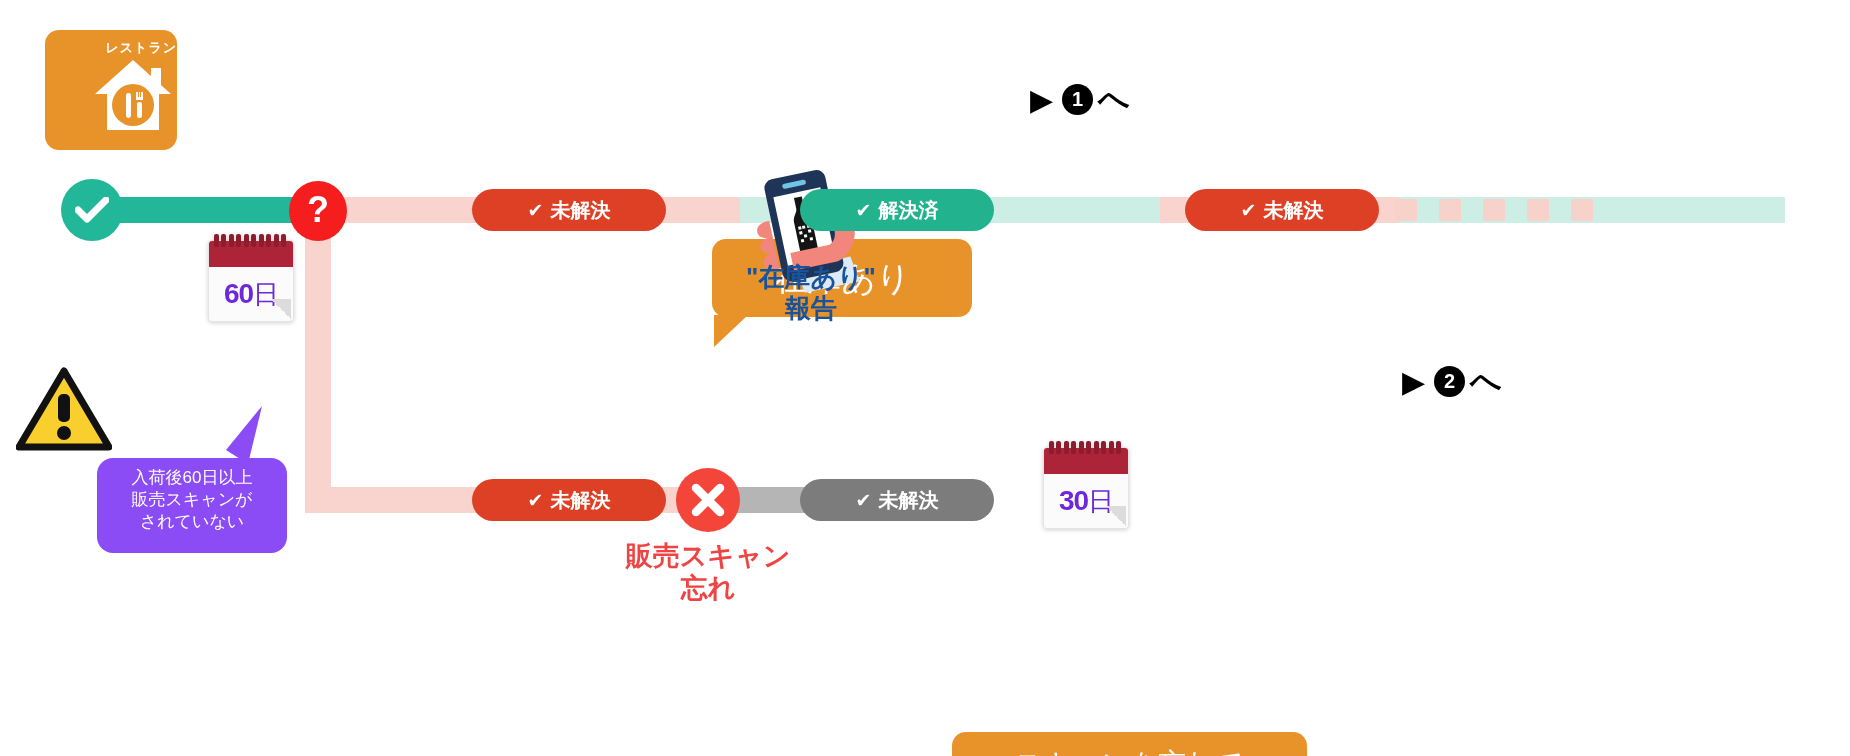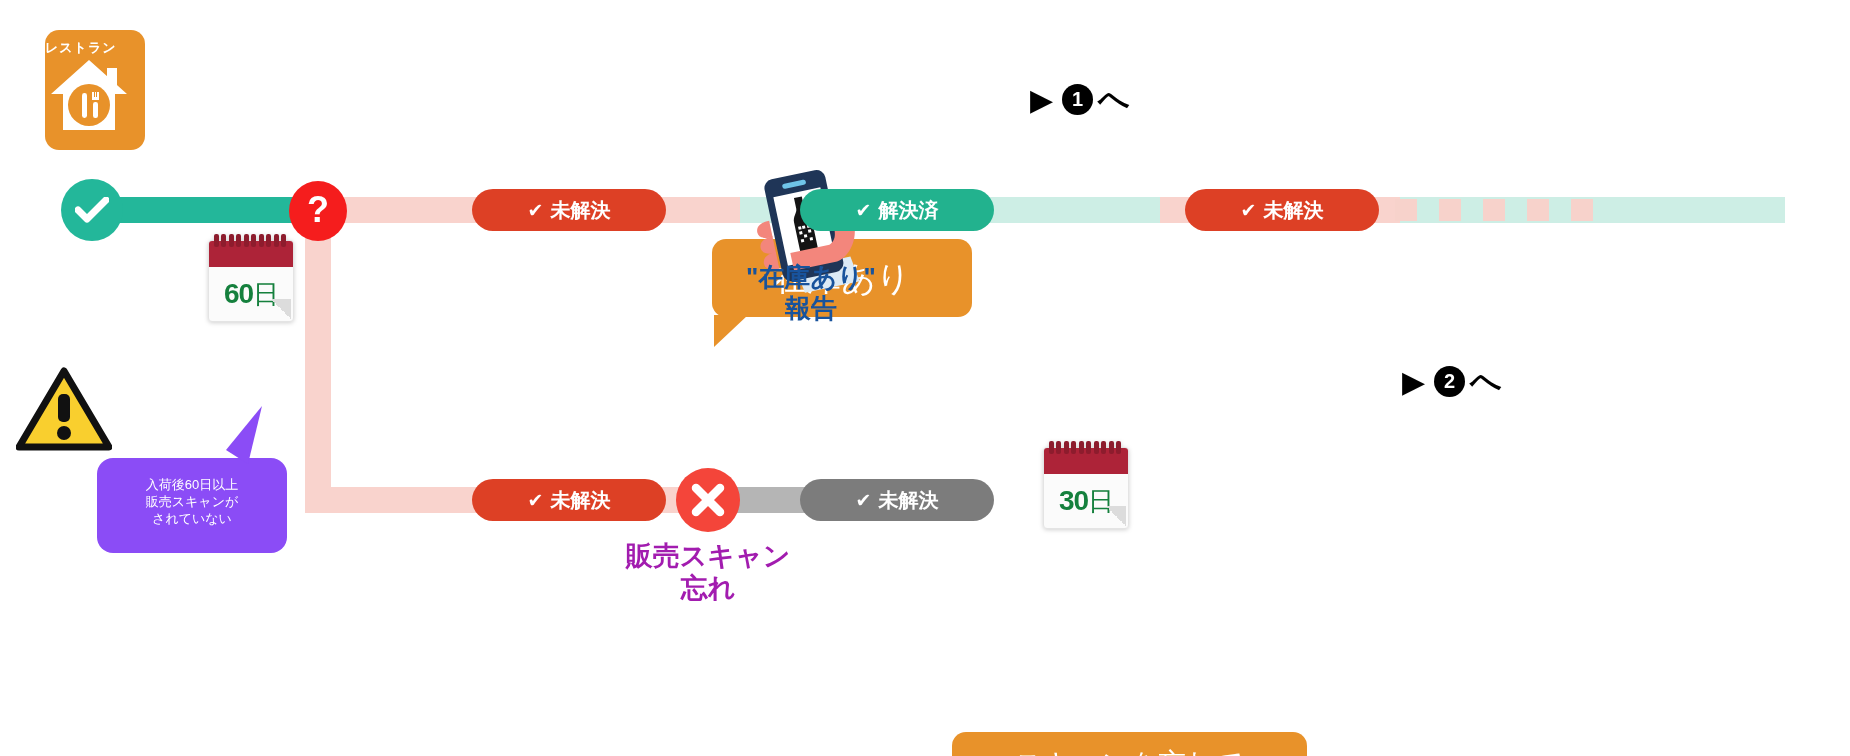--- a/index.html
+++ b/index.html
@@ -5,22 +5,22 @@
   html,body{margin:0;padding:0;background:#ffffff;}
   body{
     font-family:"Liberation Sans","DejaVu Sans",sans-serif;
     width:1850px;height:756px;overflow:hidden;position:relative;
   }
   .stage{position:absolute;left:0;top:0;width:1850px;height:756px;}
   .abs{position:absolute;}
 
   
   .resto-tile{
-    left:45px;top:30px;width:100px;height:120px;border-radius:14px;
-    background:#e8922a;display:flex;flex-direction:column;align-items:flex-start;
+    left:45px;top:30px;width:132px;height:120px;border-radius:14px;
+    background:#e8922a;display:flex;flex-direction:column;align-items:flex-end;
   }
   .resto-label{
     color:#ffffff;font-size:13px;font-weight:700;letter-spacing:1px;
     margin-top:11px;line-height:1;
   }
   .resto-glyph{margin-top:2px;}
 
   
   .rail{height:26px;border-radius:0;}
   .rail-green{background:#23b79a;}
@@ -48,38 +48,38 @@
   .pill-red{background:#dd4025;}
   .pill-green{background:#22b28e;}
   .pill-gray{background:#7c7c7c;}
 
   
   .cal{width:84px;height:86px;position:relative;filter:drop-shadow(0 1px 2px rgba(0,0,0,.18));}
   .cal-body{position:absolute;left:0;top:6px;width:84px;height:80px;background:#fbfbfb;
             border:1px solid #e4e4e4;border-radius:4px;overflow:hidden;}
   .cal-head{height:26px;background:#ad2338;}
   .cal-num{display:flex;align-items:center;justify-content:center;height:54px;
-           color:#15803d;font-size:28px;font-weight:800;letter-spacing:-1px;}
+           color:#6d28d9;font-size:28px;font-weight:800;letter-spacing:-1px;}
   .cal-num .unit{font-weight:500;font-size:26px;}
   .cal-rings{position:absolute;left:6px;top:0;width:72px;height:13px;
              display:flex;justify-content:space-between;}
   .cal-rings i{display:block;width:5px;height:13px;background:#8d1c2d;border-radius:2px;}
   .cal-fold{position:absolute;right:1px;bottom:1px;width:20px;height:20px;
             background:linear-gradient(225deg,#dcdcdc 0 50%,transparent 50%);}
 
   
   .bubble{position:relative;border-radius:14px;color:#ffffff;}
   .bubble-orange{background:#e8922a;}
   .bubble-purple{background:#8b4cf6;border-radius:16px;}
 
   
   .lbl{font-weight:800;line-height:1.18;text-align:center;white-space:pre-line;}
   .lbl-teal{color:#23b79a;font-size:30px;}
   .lbl-navy{color:#18539c;font-size:26px;}
-  .lbl-red{color:#a21caf;font-size:27px;}
+  .lbl-red{color:#ef4444;font-size:27px;}
 
   .goto{display:flex;align-items:center;color:#000;font-size:34px;font-weight:800;}
   .goto .tri{font-size:30px;margin-right:9px;}
   .goto .circ{display:inline-flex;align-items:center;justify-content:center;
               width:31px;height:31px;border-radius:50%;background:#000;color:#fff;
               font-size:20px;font-weight:800;margin-right:2px;}
   .goto .he{margin-left:3px;font-size:31px;}
 
   .bub-txt{font-weight:400;white-space:pre-line;text-align:center;line-height:1.3;}
 </style>
@@ -153,21 +153,21 @@
 
   <div class="abs" style="left:16px;top:367px;">
     <svg width="96" height="84" viewBox="0 0 96 84" aria-hidden="true">
       <path d="M48 4 L93 80 L3 80 Z" fill="#f9cf2e" stroke="#111111" stroke-width="7" stroke-linejoin="round"></path>
       <rect x="42" y="27" width="12" height="28" rx="5" fill="#111111"></rect>
       <circle cx="48" cy="66" r="7" fill="#111111"></circle>
     </svg>
   </div>
 
   <div class="abs bubble bubble-purple" style="left:97px;top:372px;width:190px;height:95px;">
-    <div class="bub-txt" style="font-size:13px;padding-top:19px;">入荷後60日以上
+    <div class="bub-txt" style="font-size:17px;padding-top:9px;">入荷後60日以上
 販売スキャンが
 されていない</div>
 
     <svg class="abs" width="42" height="60" viewBox="0 0 42 60" aria-hidden="true" style="left:125px;top:-52px;">
       <path d="M40 0 L26 58 L4 44 Z" fill="#8b4cf6"></path>
     </svg>
   </div>
 
   <div class="abs node node-q" style="left:289px;top:181px;">
     <span>?</span>

